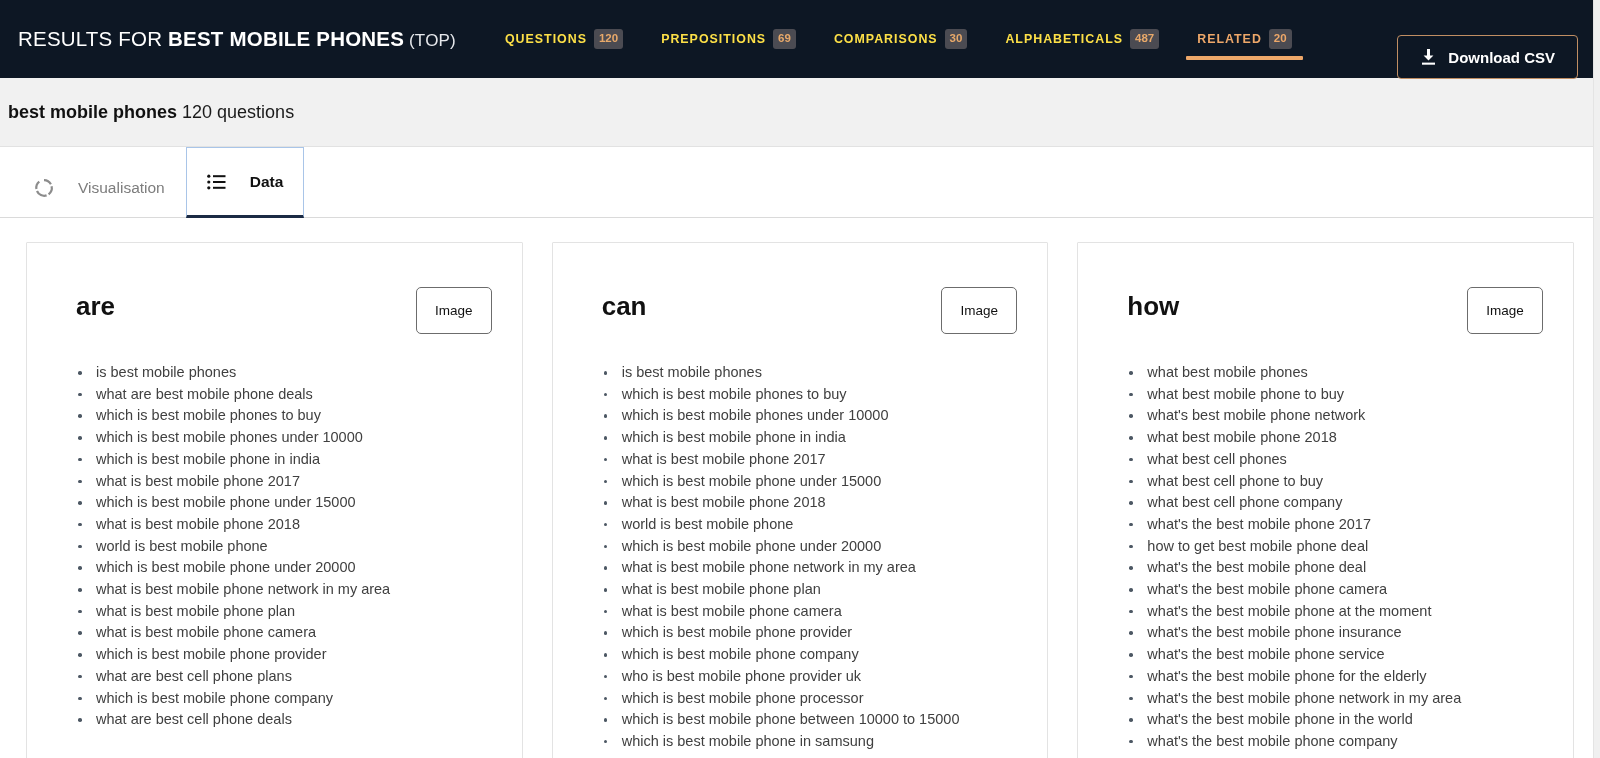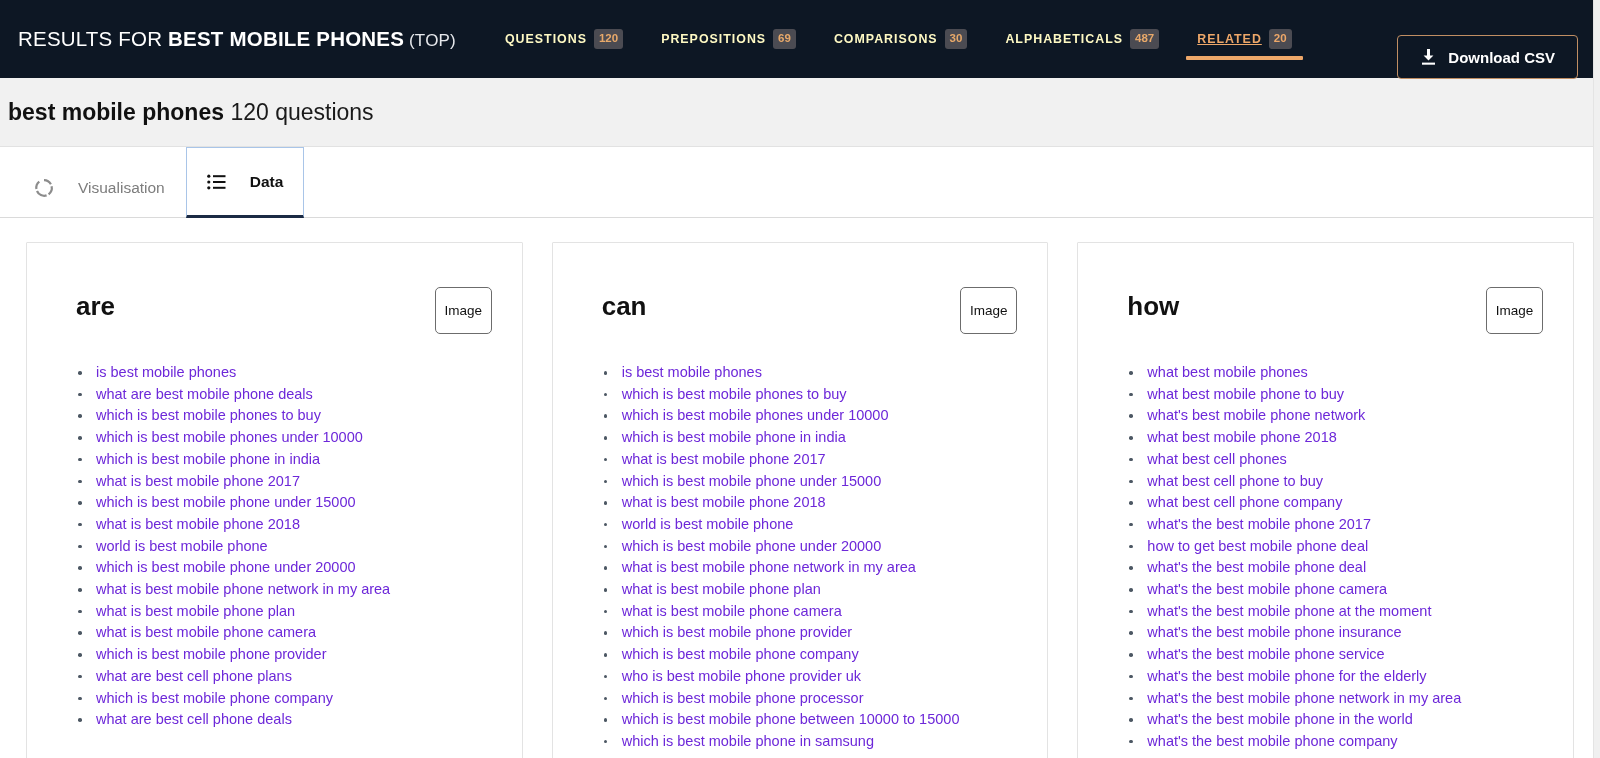--- a/index.html
+++ b/index.html
@@ -42,28 +42,28 @@
     display: flex;
     align-items: center;
     gap: 7px;
     padding: 0 19px;
     height: 66px;
     position: relative;
     cursor: pointer;
     text-decoration: none;
   }
   .nav-tab-label {
-    color: #fef9c3;
+    color: #fde047;
     font-size: 12.4px;
     font-weight: 700;
     letter-spacing: 1.0px;
     text-transform: uppercase;
     white-space: nowrap;
   }
-  .nav-tab.active .nav-tab-label { color: #eda769; text-decoration: underline; }
+  .nav-tab.active .nav-tab-label { color: #eda769; }
   .nav-badge {
     background: #4b4b52;
     color: #e8a96a;
     font-size: 11.5px;
     font-weight: 700;
     line-height: 1;
     padding: 4px 5px 4px 5px;
     border-radius: 3px;
     min-width: 22px;
     text-align: center;
@@ -104,21 +104,21 @@
   
   .page-header {
     background: #f1f1f1;
     height: 69px;
     display: flex;
     align-items: center;
     padding-left: 8px;
     border-bottom: 1px solid #e2e2e2;
   }
   .page-title {
-    font-size: 23px;
+    font-size: 18px;
     color: #111111;
     white-space: nowrap;
     text-align: right;
   }
   .page-title b { font-weight: 700; }
   .page-title .count { font-weight: 400; color: #1a1a1a; }
 
   
   .view-tabs {
     height: 71px;
@@ -185,40 +185,40 @@
     font-size: 26px;
     font-weight: 700;
     color: #111111;
     line-height: 1.5;
     padding-left: 19px;
   }
   .image-btn {
     border: 1px solid #6c6c6c;
     border-radius: 5px;
     background: #ffffff;
-    width: 57px;
+    width: 76px;
     height: 47px;
     display: flex;
     align-items: center;
     justify-content: center;
     font-size: 13.5px;
     font-weight: 400;
     color: #111111;
     cursor: pointer;
     font-family: "Liberation Sans", sans-serif;
     flex: none;
   }
   .card-list {
     list-style: none;
     padding-left: 18px;
   }
   .card-list li {
     position: relative;
     font-size: 14.5px;
-    color: #6d28d9;
+    color: #404040;
     line-height: 21.7px;
     padding-left: 21px;
     white-space: nowrap;
   }
   .card-list li::before {
     content: "";
     position: absolute;
     left: 3px;
     top: 9px;
     width: 3.5px;

